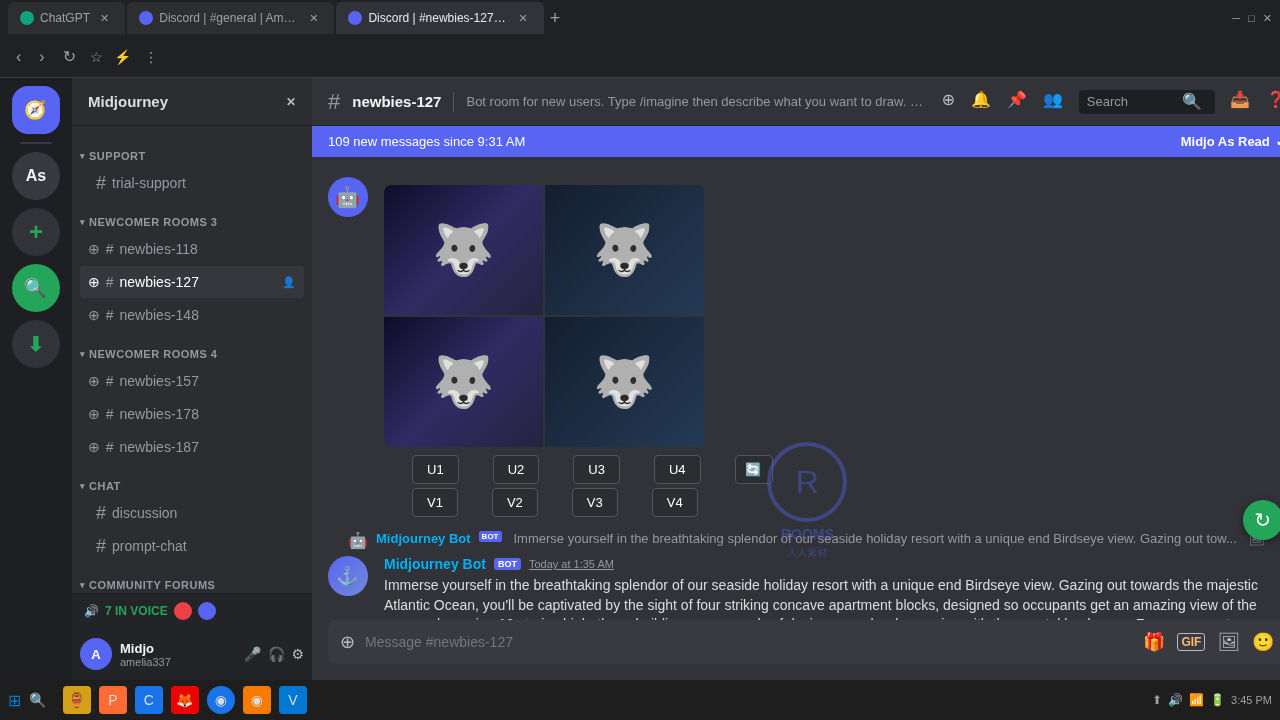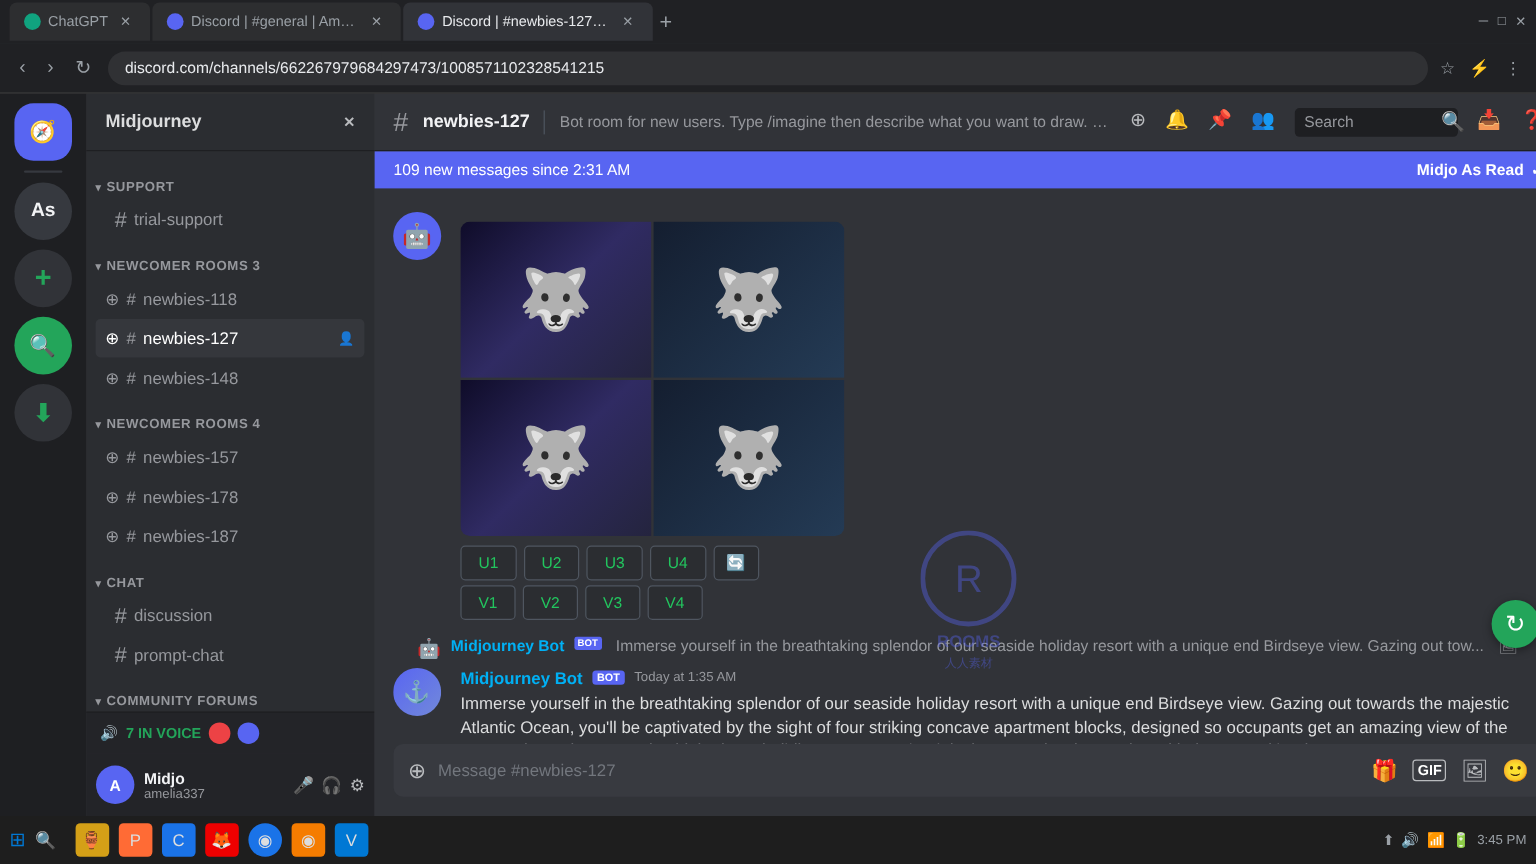--- a/index.html
+++ b/index.html
@@ -217,21 +217,21 @@
     .channel-header-divider { width: 1px; height: 20px; background: #4f5660; }
     .channel-header-desc { font-size: 13px; color: #96989d; flex: 1; white-space: nowrap; overflow: hidden; text-overflow: ellipsis; }
     .header-tools { display: flex; gap: 16px; color: #b9bbbe; font-size: 16px; }
     .search-box {
       display: flex;
       align-items: center;
       background: #1e1f22;
       border-radius: 4px;
       padding: 0 8px;
       height: 24px;
-      gap: 24px;
+      gap: 6px;
       width: 136px;
     }
     .search-box input {
       background: transparent;
       border: none;
       outline: none;
       color: #dcddde;
       font-size: 13px;
       width: 90px;
     }
@@ -291,21 +291,21 @@
     .message-author { font-weight: 600; font-size: 14px; color: #f2f3f5; }
     .bot-badge {
       background: #5865f2;
       color: white;
       font-size: 9px;
       font-weight: 700;
       padding: 1px 4px;
       border-radius: 3px;
       text-transform: uppercase;
     }
-    .message-timestamp { font-size: 11px; color: #96989d; }
+    .message-timestamp { font-size: 11px; color: #96989d; text-decoration: underline; }
     .message-text { font-size: 14px; color: #dcddde; line-height: 1.4; }
 
     
     .image-grid {
       display: grid;
       grid-template-columns: 1fr 1fr;
       gap: 2px;
       width: 320px;
       border-radius: 8px;
       overflow: hidden;
@@ -335,26 +335,27 @@
     
     .action-buttons {
       display: flex;
       gap: 6px;
       flex-wrap: wrap;
       margin-top: 4px;
     }
     .action-btn {
       background: #2b2d31;
       border: 1px solid #4f5660;
-      color: #22c55e;
+      color: #ffffff;
       padding: 6px 14px;
       border-radius: 4px;
       font-size: 13px;
       cursor: pointer;
       font-weight: 500;
+      margin-left: 28px;
     }
     .action-btn.refresh {
       background: #2b2d31;
       display: flex;
       align-items: center;
       justify-content: center;
       padding: 6px 10px;
     }
 
     
@@ -484,23 +485,20 @@
     <div class="win-controls">
       <span>─</span>
       <span>□</span>
       <span>✕</span>
     </div>
   </div>
   <div class="address-row">
     <span class="nav-btn">‹</span>
     <span class="nav-btn">›</span>
     <span class="nav-btn">↻</span>
-    <div class="address-bar">
-      <span>discord.com/channels/662267979684297473/1008571102328541215</span>
-    </div>
     <div class="toolbar-icons">
       <span>☆</span>
       <span>⚡</span>
       <span>⋮</span>
     </div>
   </div>
 </div>
 
 <div class="discord-app">
 
@@ -640,21 +638,21 @@
           <span>🔍</span>
         </div>
         <span>📥</span>
         <span>❓</span>
       </div>
     </div>
 
     <div class="messages-container">
 
       <div class="new-messages-banner">
-        <span>109 new messages since 2:31 AM</span>
+        <span>109 new messages since 9:31 AM</span>
         <div class="mark-as-read">
           <span>Midjo As Read</span>
           <span>✓</span>
         </div>
       </div>
 
       <div class="messages-area">
 
         <div class="message-group">
           <div class="message-avatar" style="background:#5865f2; font-size:20px;">🤖</div>
@@ -726,21 +724,21 @@
         <div style="font-size:10px; color:#5865f2;">人人素材</div>
       </div>
     </div>
 
     <div class="message-input-area">
       <div class="message-input-box">
         <span class="input-icon">⊕</span>
         <input type="text" placeholder="Message #newbies-127" style="">
         <div class="input-tools">
           <span class="input-icon">🎁</span>
-          <span class="input-icon" style="font-size:12px; font-weight:700; color:#ffffff; border:1px solid #b9bbbe; padding:1px 3px; border-radius:3px;">GIF</span>
+          <span class="input-icon" style="font-size:12px; font-weight:700; color:#fdba74; border:1px solid #b9bbbe; padding:1px 3px; border-radius:3px;">GIF</span>
           <span class="input-icon">🖼</span>
           <span class="input-icon" style="color:#faa61a;">🙂</span>
         </div>
       </div>
     </div>
   </div>
 </div>
 
 <div style="height:40px; background:#1e1e1e; display:flex; align-items:center; padding:0 8px; gap:8px; flex-shrink:0;">
   <span style="font-size:16px; color:#0078d4;">⊞</span>

